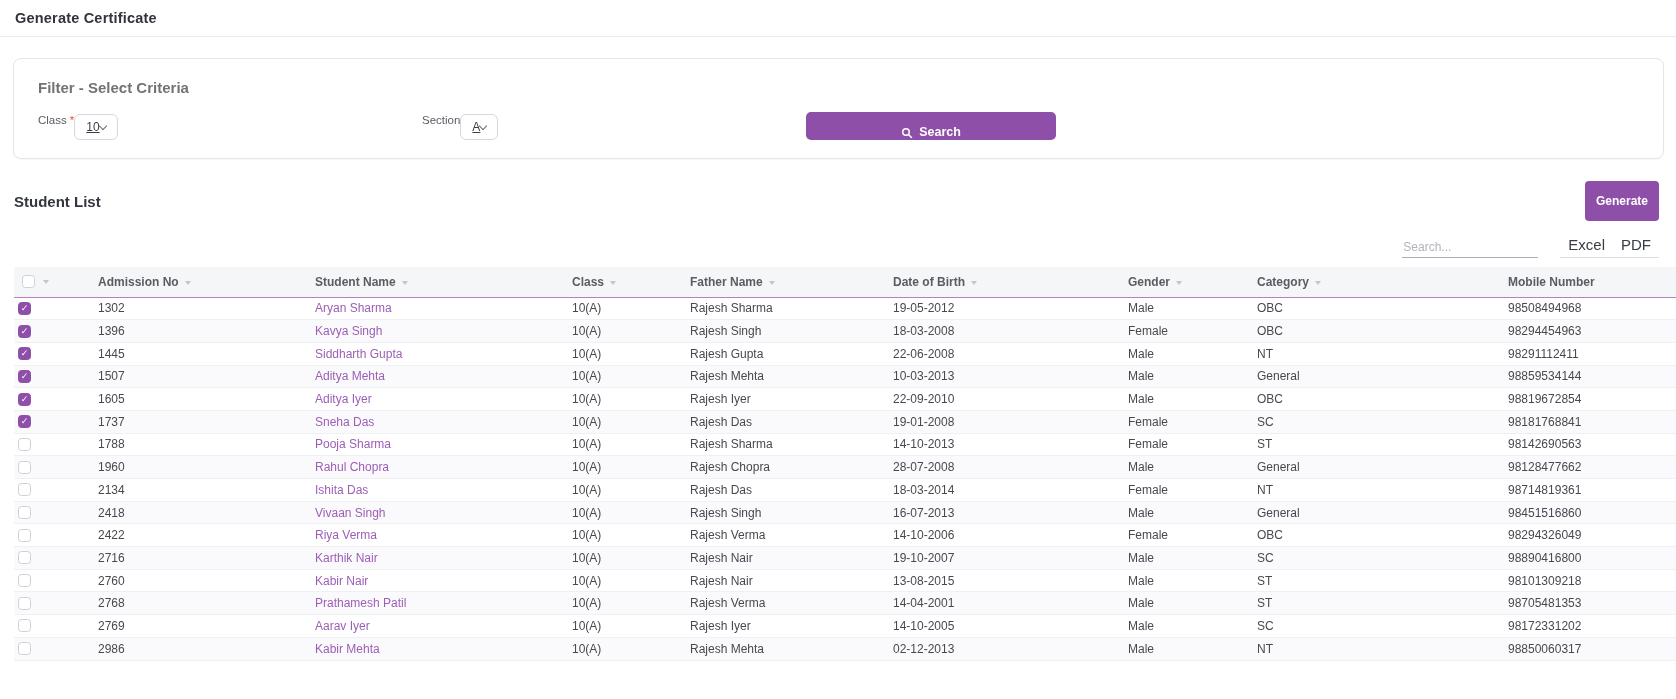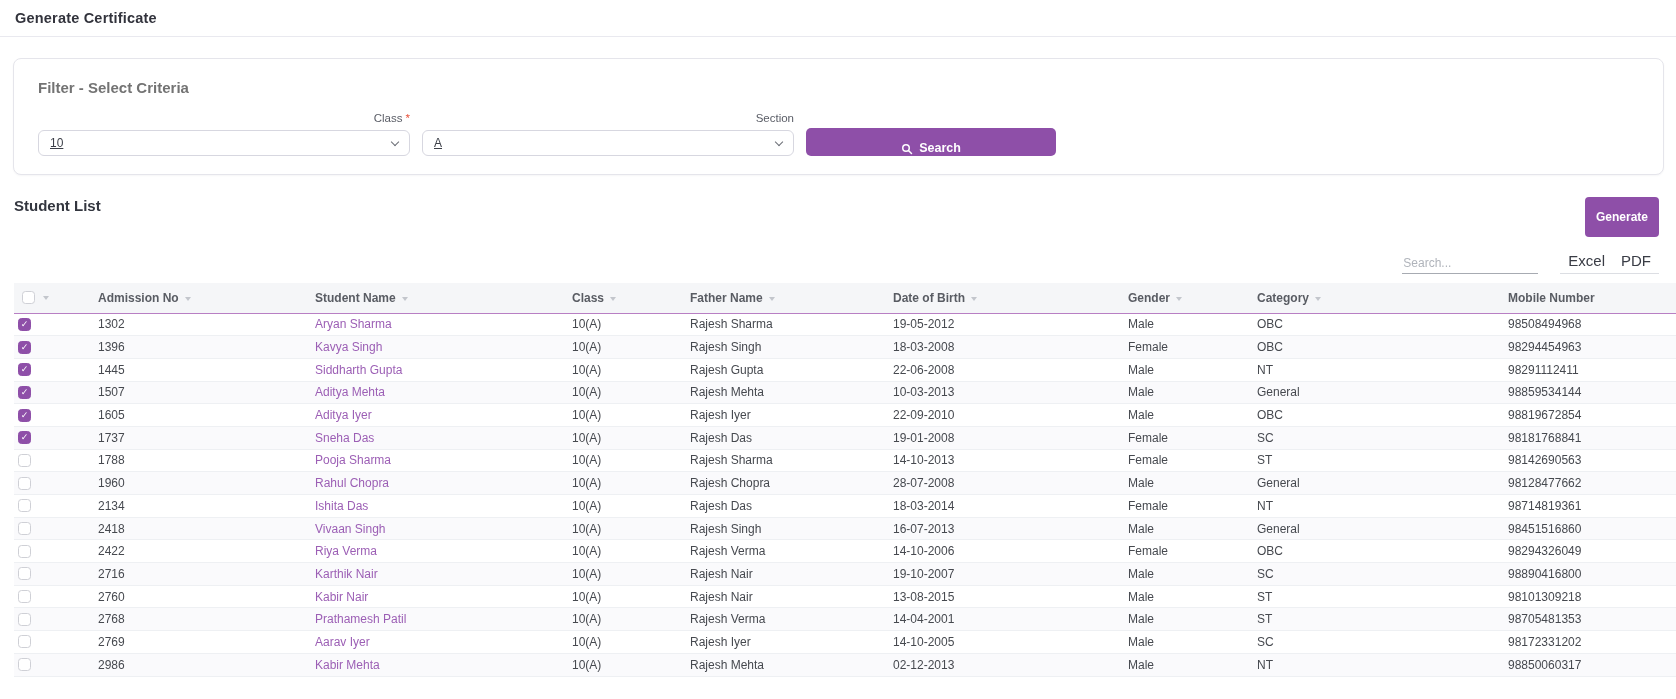--- a/index.html
+++ b/index.html
@@ -8,38 +8,38 @@
 
   
   .topbar { height: 37px; border-bottom: 1px solid #e9e9ef; display: flex; align-items: center; padding: 0 15px; }
   .topbar h1 { margin: 0; font-size: 14.5px; font-weight: 700; color: #32333c; letter-spacing: .2px; }
 
   
   .filter-card { margin: 21px 12px 0 13px; border: 1px solid #e5e5eb; border-radius: 8px;
                  padding: 12px 12px 18px; box-shadow: 0 1px 2px rgba(30,30,60,.04); background: #fff; }
   .filter-title { font-size: 15px; font-weight: 700; color: #737373; padding: 8px 12px 16px; }
   .filter-row { display: flex; align-items: flex-end; gap: 12px; padding: 0 12px; }
-  .field { display: flex; flex-direction: column; text-align: right; }
+  .field { display: flex; flex-direction: row; }
   .f-class   { flex: 0 0 372px; }
   .f-section { flex: 0 0 372px; }
   .f-cert    { flex: 1 1 auto; }
   .field label { font-size: 11.5px; color: #5a5d66; margin-bottom: 6px; }
   .req { color: #e8503a; margin-left: 3px; }
   .select { height: 26px; border: 1px solid #d7d7e0; border-radius: 6px; background: #fff;
             display: flex; align-items: center; justify-content: space-between; padding: 0 11px;
             font-size: 12px; color: #3c3f48; cursor: pointer; text-decoration: underline; }
   .chev { width: 6px; height: 6px; border-right: 1.4px solid #6b6e76; border-bottom: 1.4px solid #6b6e76;
           transform: rotate(45deg); margin-top: -3px; }
   .search-btn { flex: 0 0 250px; height: 28px; background: var(--accent); color: #fff; border: none;
                 border-radius: 5px; font-family: inherit; font-size: 12.5px; font-weight: 700;
                 display: flex; align-items: flex-end; justify-content: center; gap: 6px; cursor: pointer; }
 
   
   .list-section { padding-left: 14px; }
-  .list-head { display: flex; align-items: flex-start; justify-content: space-between;
+  .list-head { display: flex; align-items: center; justify-content: space-between;
                margin-top: 22px; padding-right: 17px; }
   .list-head h2 { margin: 0; font-size: 15px; font-weight: 700; color: #33363f; }
   .generate-btn { background: var(--accent); color: #fff; border: none; border-radius: 4px;
                   height: 40px; padding: 0 11px; font-family: inherit; font-size: 12px; font-weight: 700; cursor: pointer; }
 
   .table-tools { display: flex; justify-content: flex-end; align-items: flex-end; gap: 22px;
                  margin-top: 12px; margin-bottom: 9px; padding-right: 17px; }
   .table-search { border: none; border-bottom: 1px solid #a7abb2; width: 136px; font-family: inherit;
                   font-size: 12px; padding: 3px 1px; outline: none; color: #a21caf; background: transparent; }
   .table-search::placeholder { color: #b0b4bb; }

